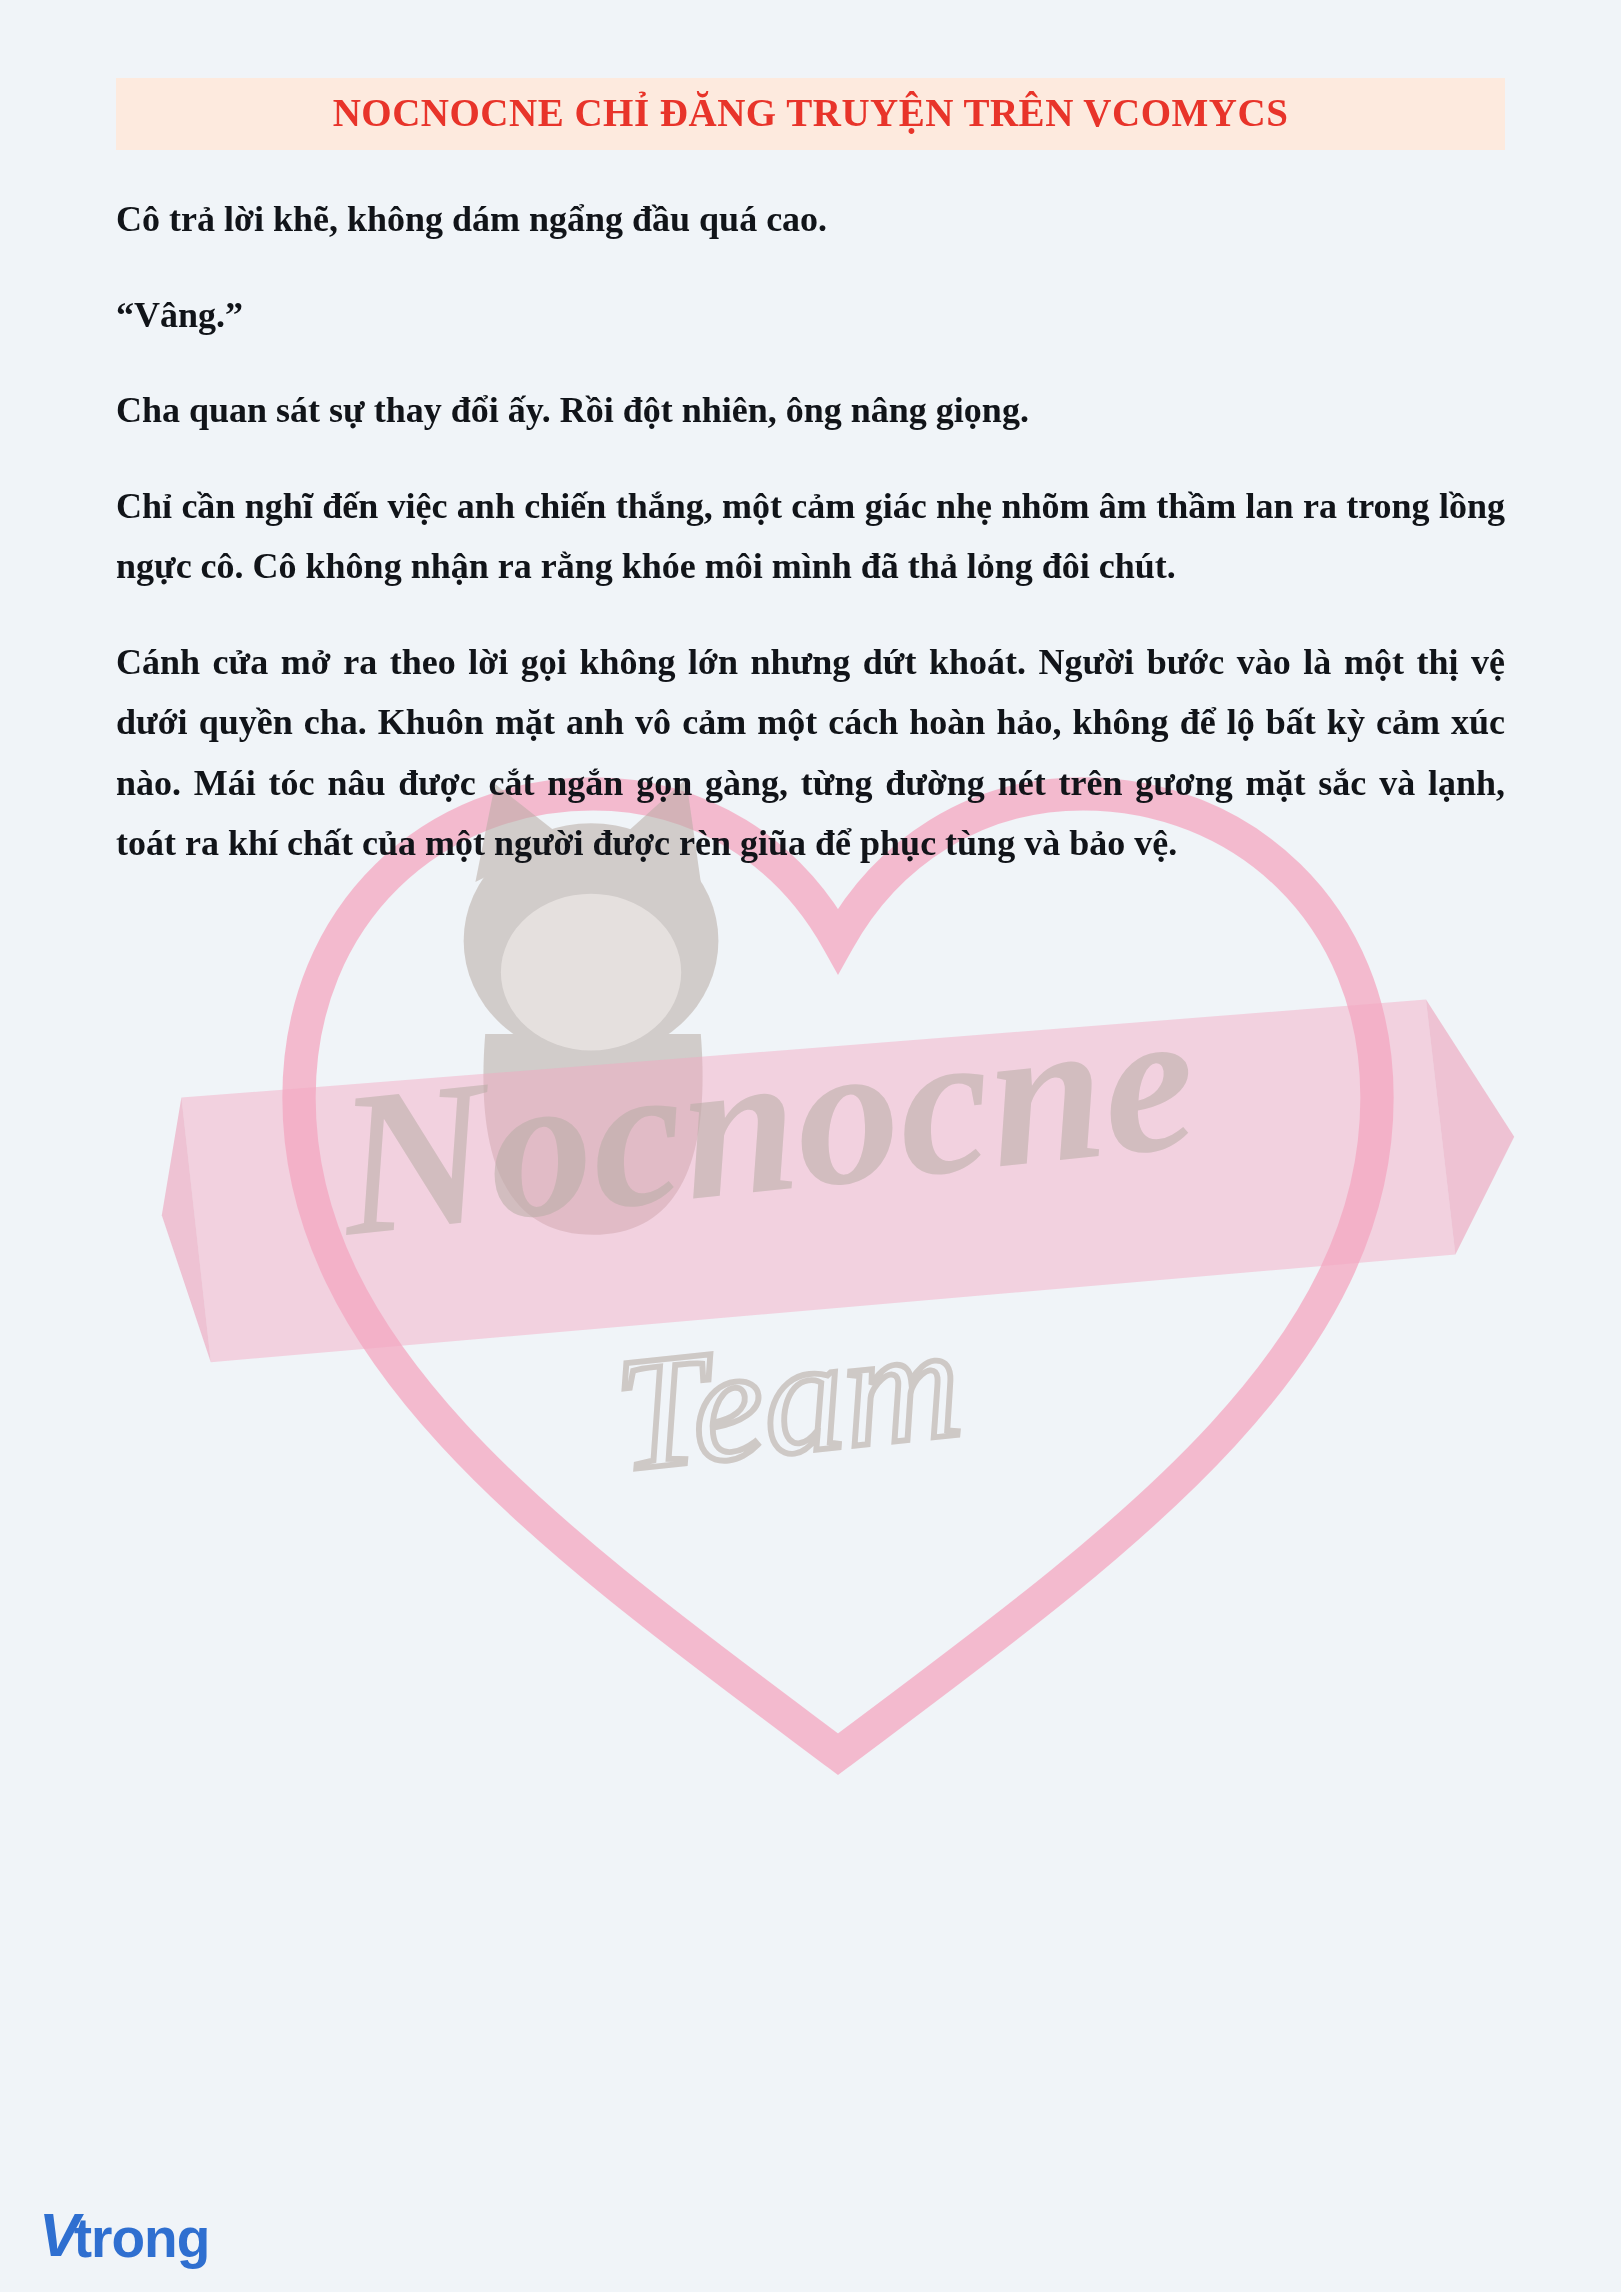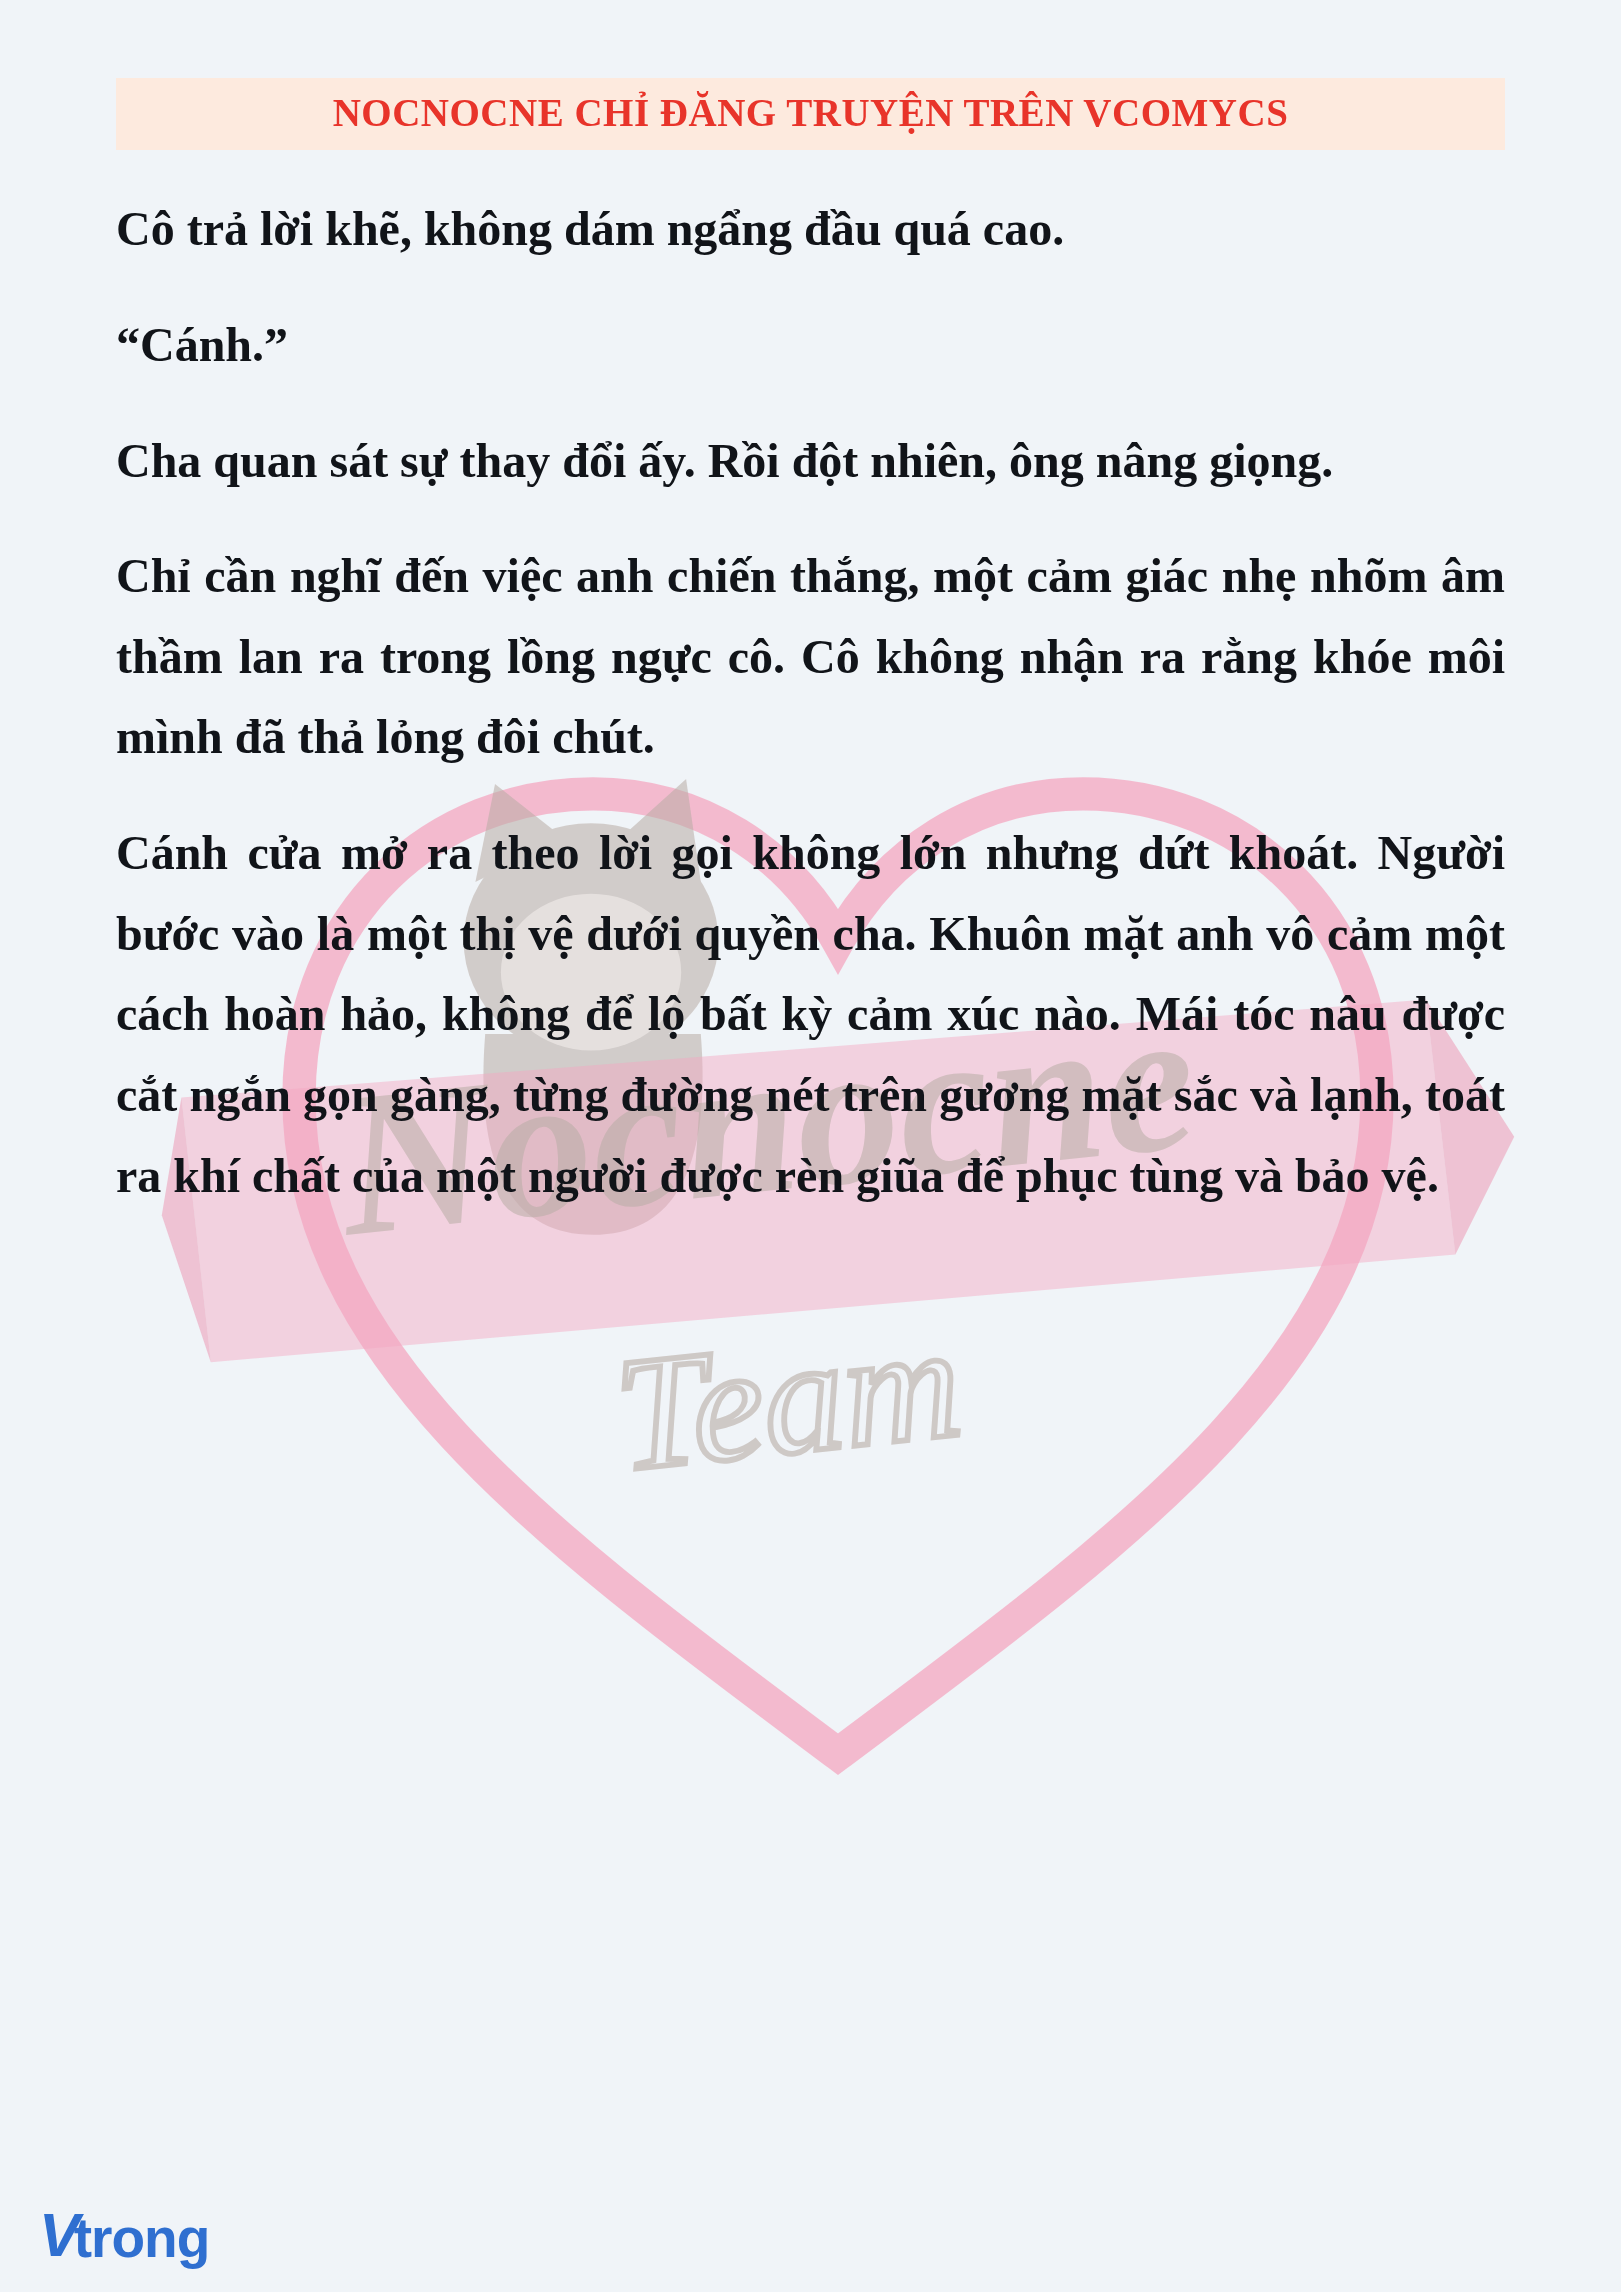--- a/index.html
+++ b/index.html
@@ -60,21 +60,21 @@
     letter-spacing: 0.5px;
     line-height: 1.1;
     white-space: nowrap;
     text-align: center;
   }
 
   .para {
     color: #111419;
     font-family: "Liberation Serif", serif;
     font-weight: bold;
-    font-size: 48px;
+    font-size: 36px;
     line-height: 1.68;
     text-align: justify;
     text-justify: inter-word;
     margin: 35px 0 0 0;
   }
   .para:first-of-type { margin-top: 39px; }
   .para.short { text-align: left; }
 
   
   .footer-logo {
@@ -134,21 +134,21 @@
     </svg>
   </div>
 
   <div class="content">
 
     <div class="banner">
       <div class="banner-text">NOCNOCNE CHỈ ĐĂNG TRUYỆN TRÊN VCOMYCS</div>
     </div>
 
     <p class="para short">Cô trả lời khẽ, không dám ngẩng đầu quá cao.</p>
-    <p class="para short">“Cánh.”</p>
+    <p class="para short">“Vâng.”</p>
     <p class="para short">Cha quan sát sự thay đổi ấy. Rồi đột nhiên, ông nâng giọng.</p>
     <p class="para">Chỉ cần nghĩ đến việc anh chiến thắng, một cảm giác nhẹ nhõm âm thầm lan ra trong lồng ngực cô. Cô không nhận ra rằng khóe môi mình đã thả lỏng đôi chút.</p>
     <p class="para">Cánh cửa mở ra theo lời gọi không lớn nhưng dứt khoát. Người bước vào là một thị vệ dưới quyền cha. Khuôn mặt anh vô cảm một cách hoàn hảo, không để lộ bất kỳ cảm xúc nào. Mái tóc nâu được cắt ngắn gọn gàng, từng đường nét trên gương mặt sắc và lạnh, toát ra khí chất của một người được rèn giũa để phục tùng và bảo vệ.</p>
 
   </div>
 
   <div class="footer-logo">
     <span class="logo-v">V</span>
     <span class="logo-rest">trong</span>
   </div>

